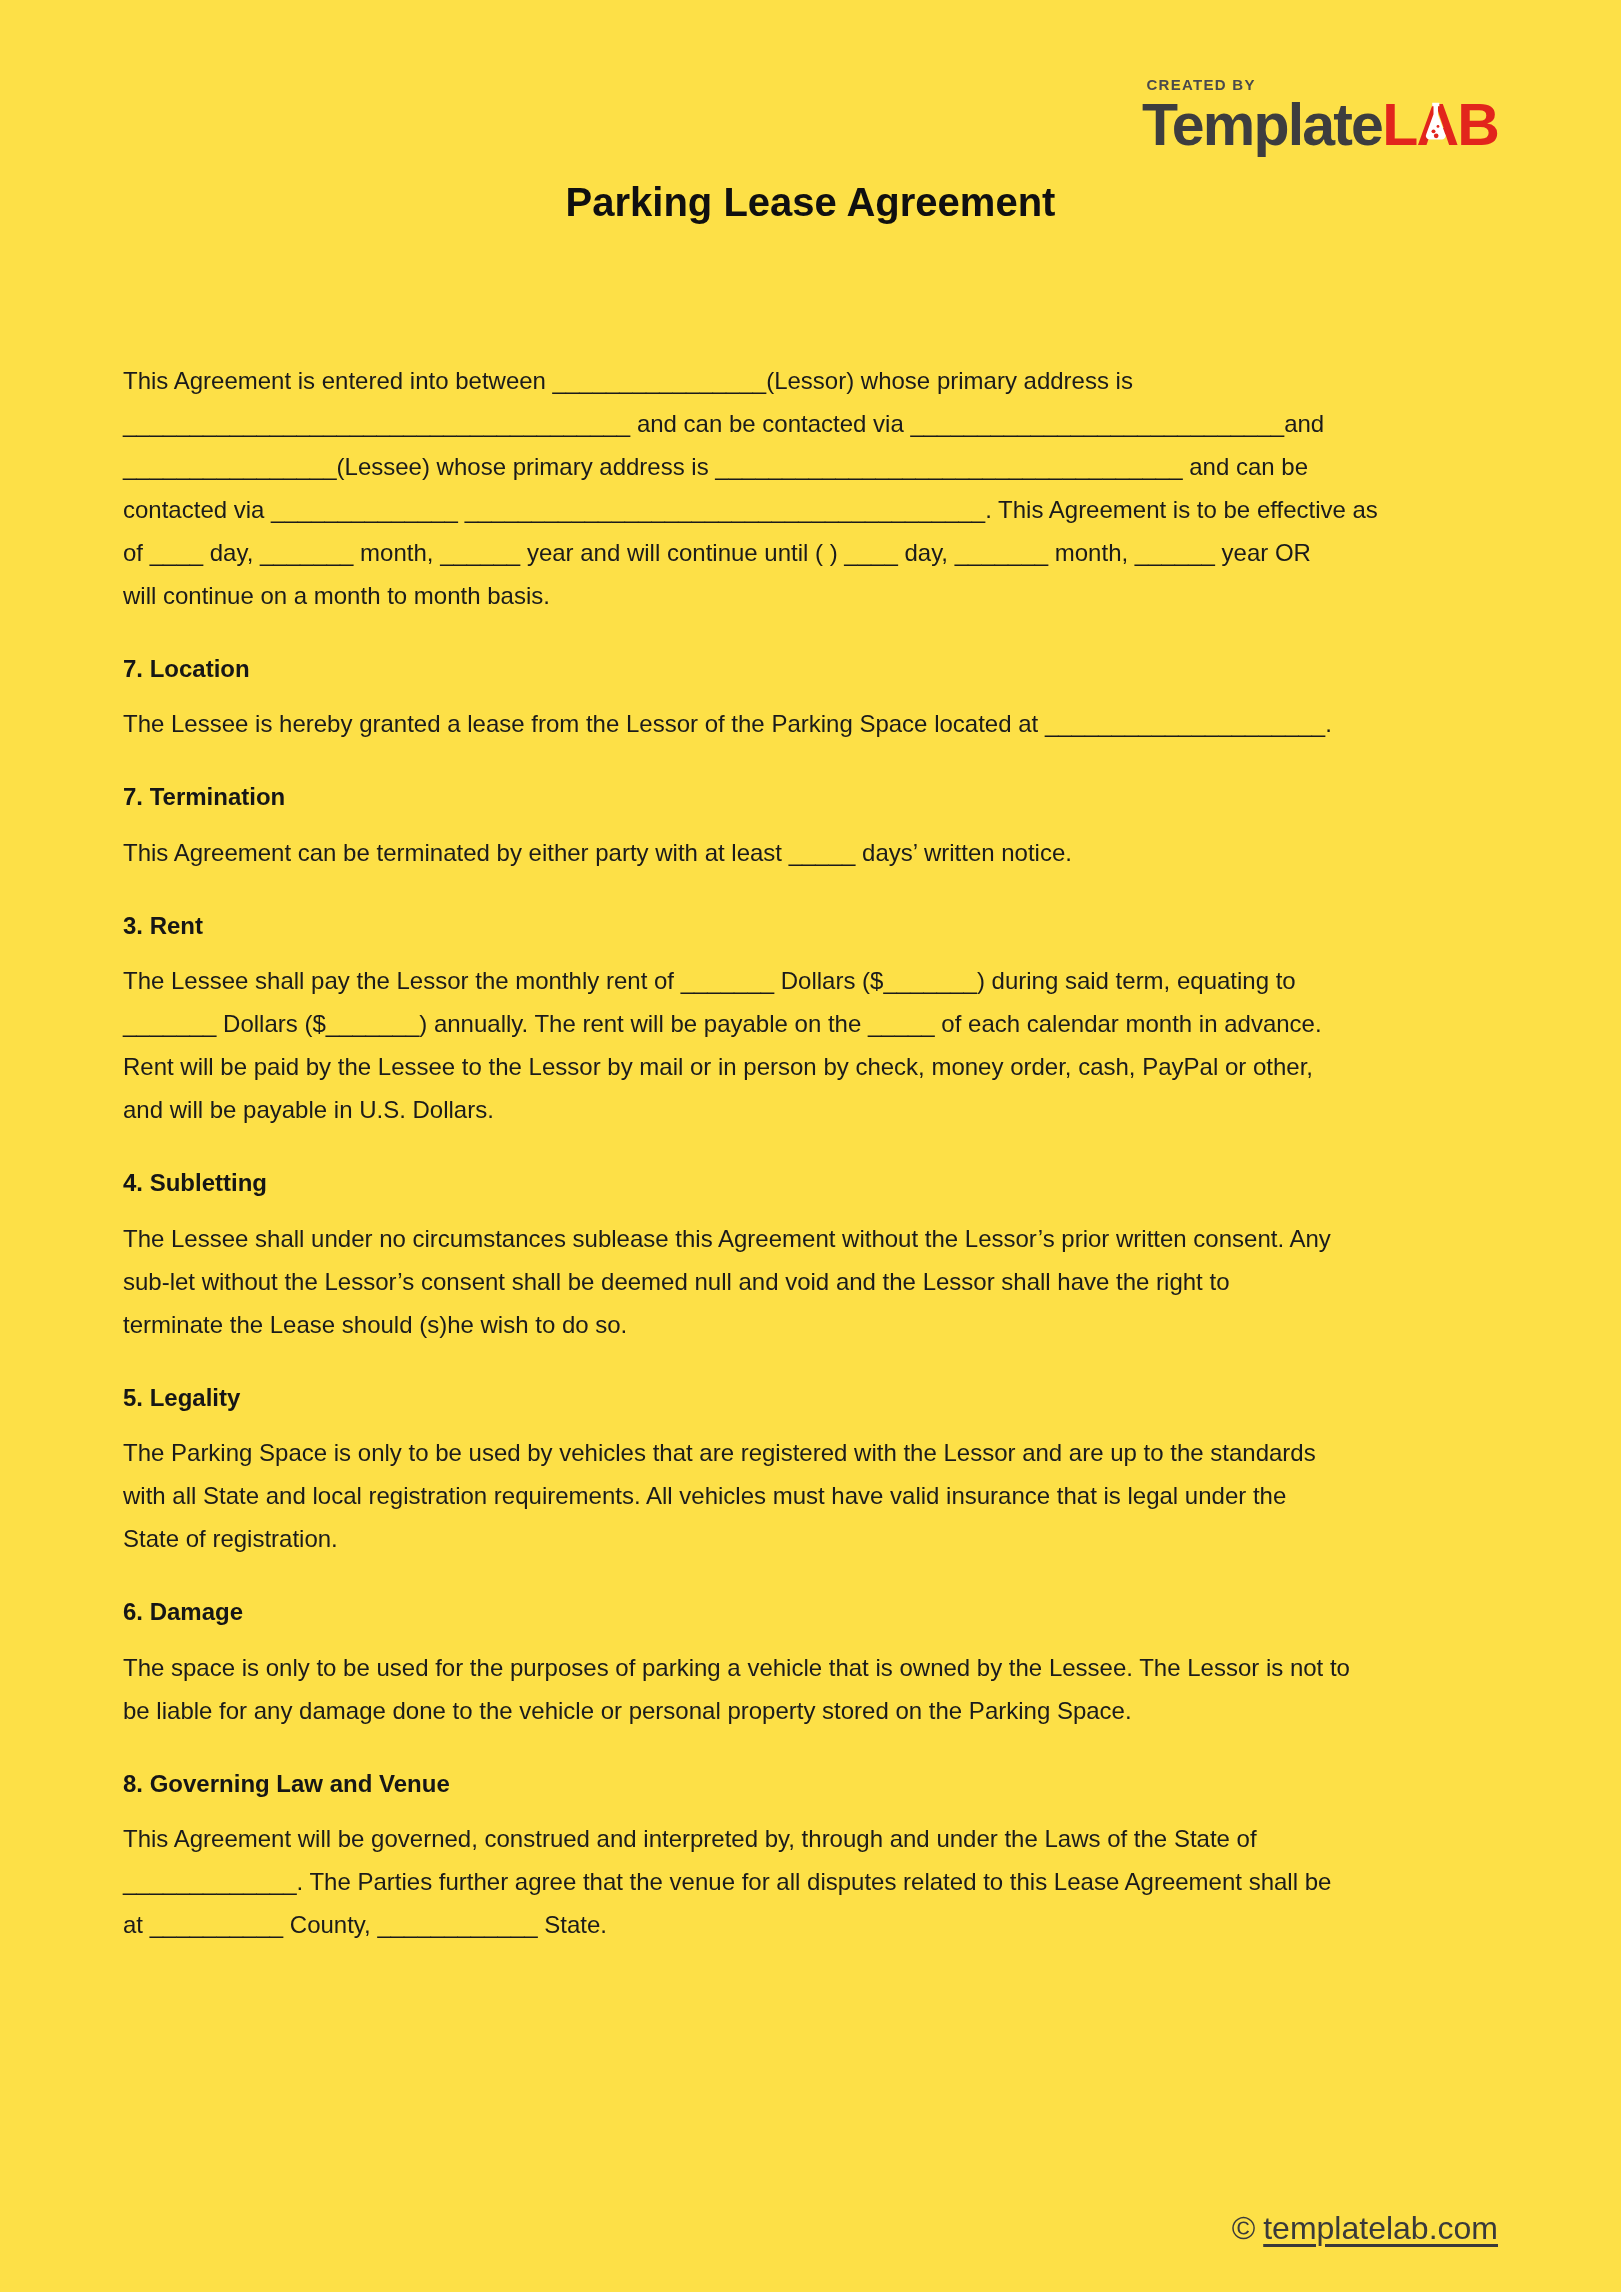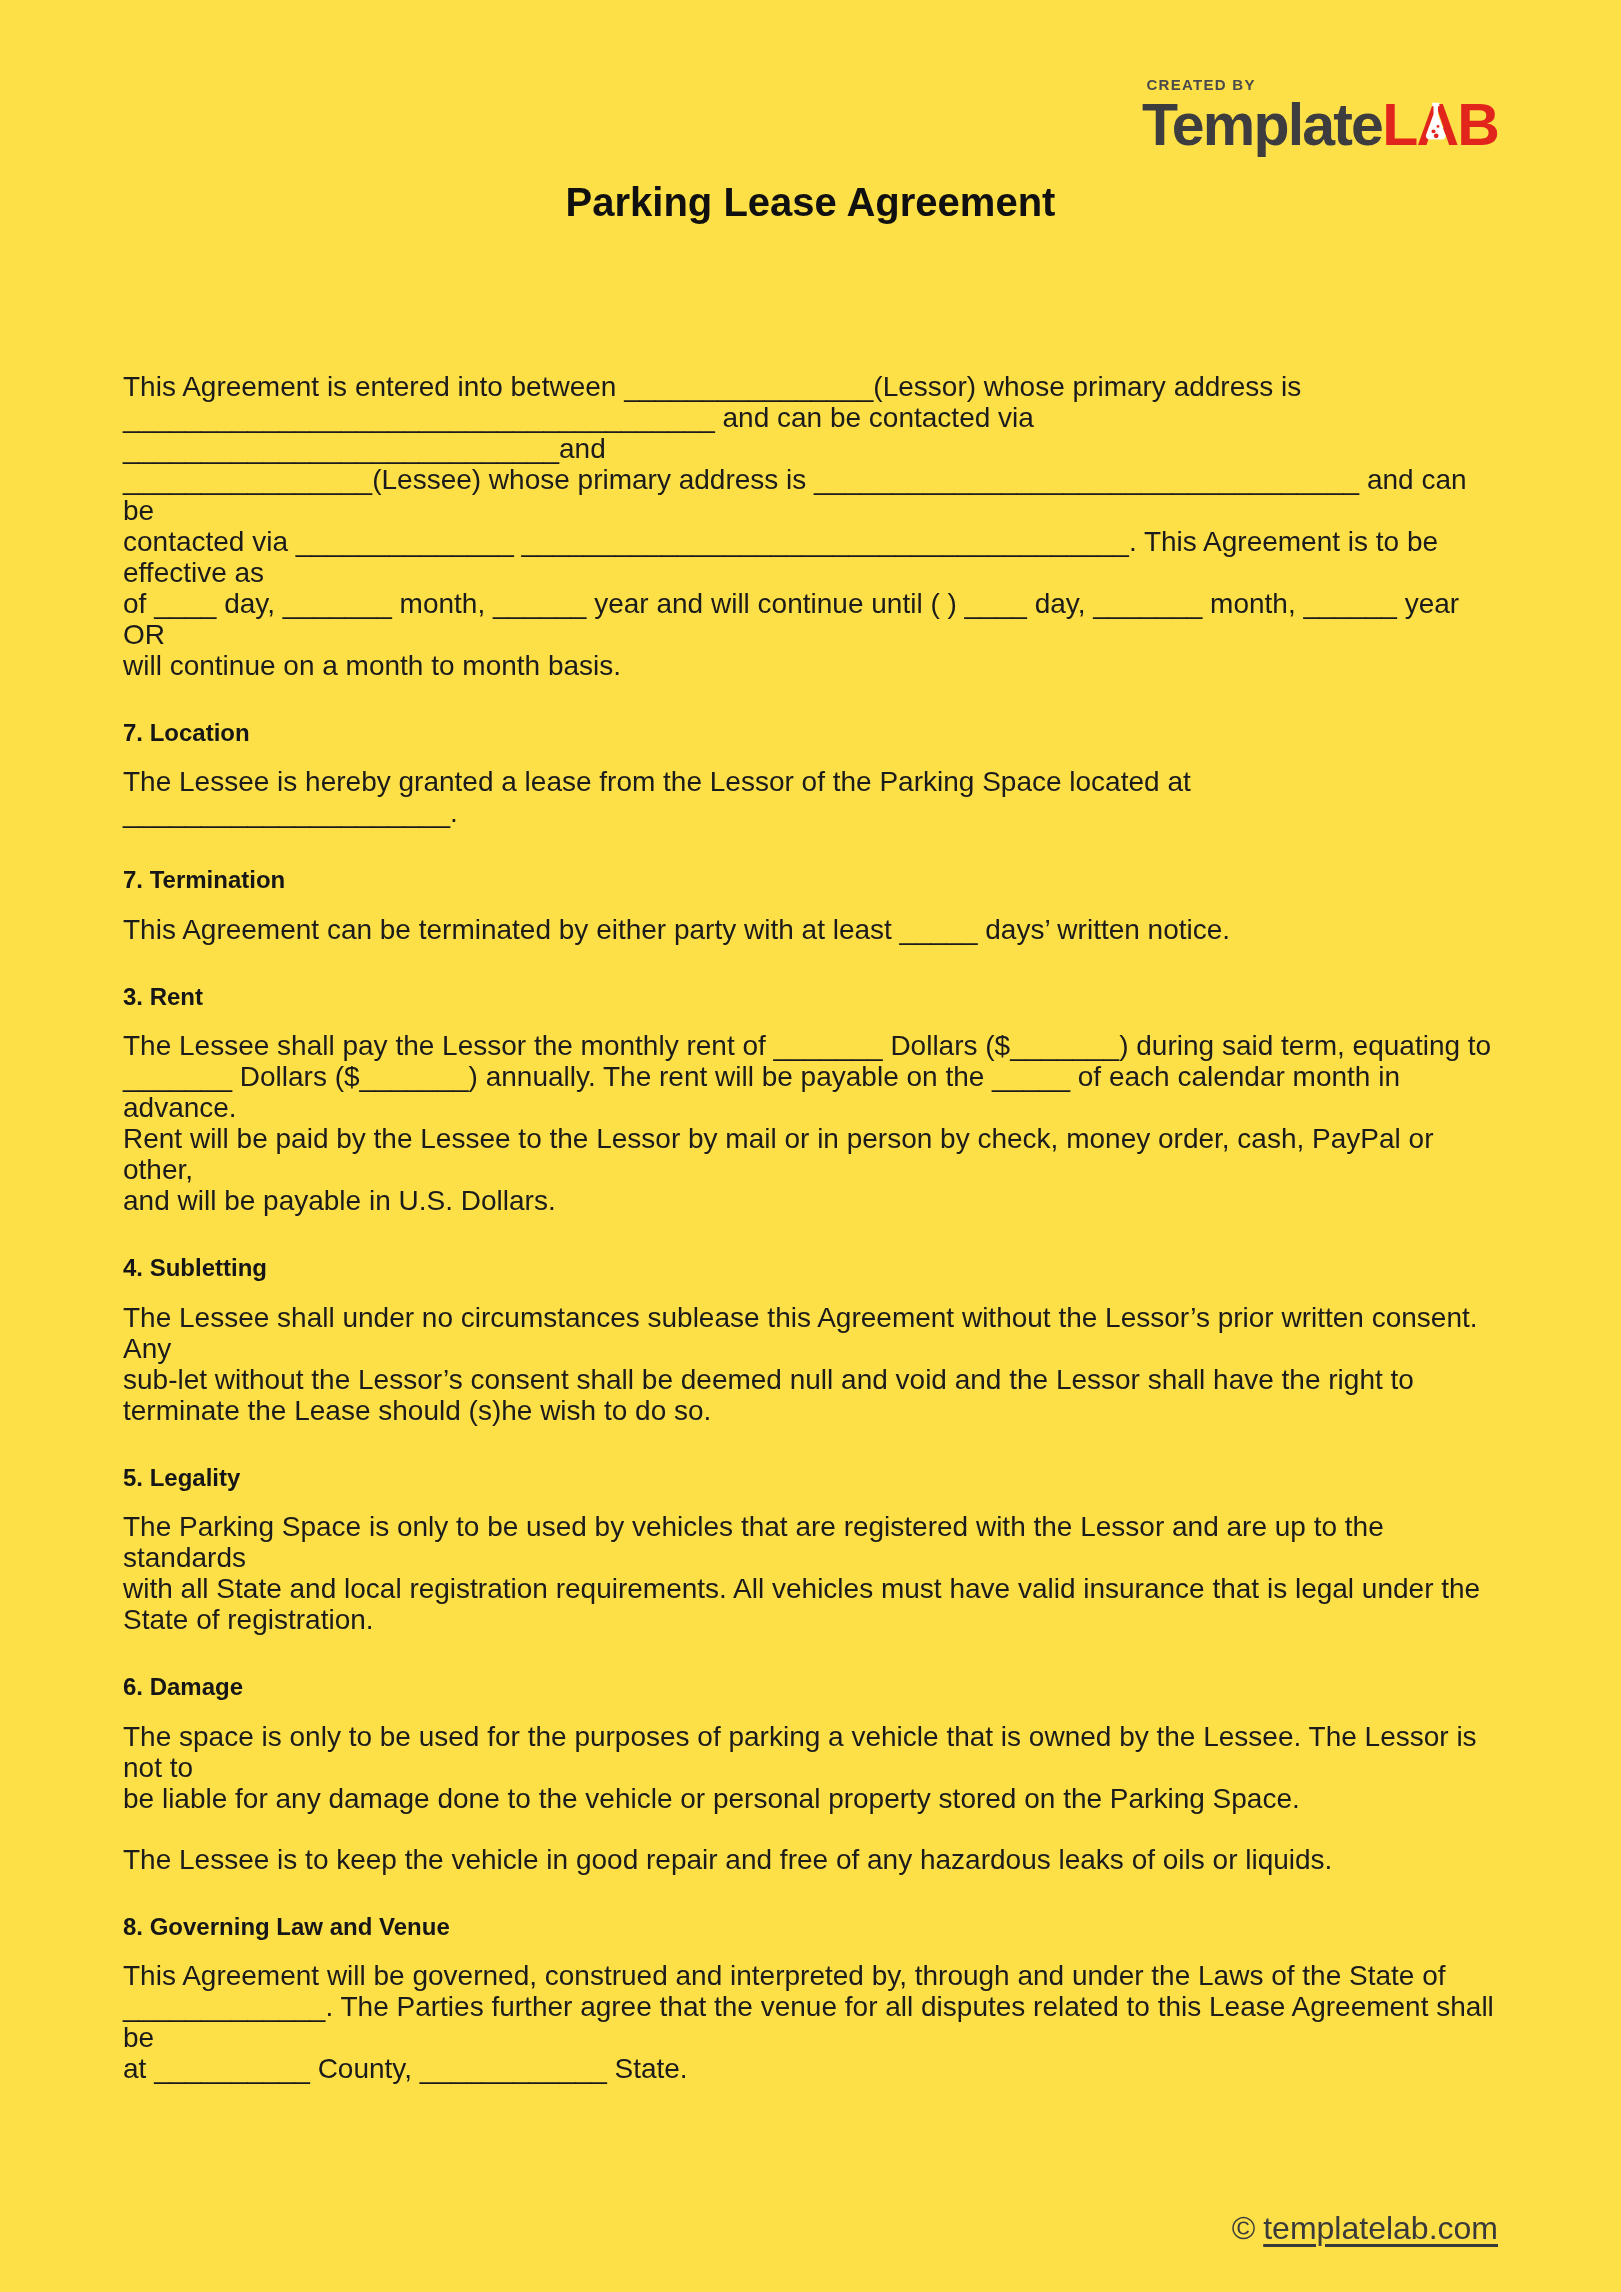--- a/index.html
+++ b/index.html
@@ -29,22 +29,22 @@
 
   
   .title {
     font-weight: 700; font-size: 40px; line-height: 1.2;
     text-align: center; margin: 23px 0 0 0; color: #101010;
   }
 
   
   .content { margin-top: 133px; }
   .body {
-    font-size: 28px; line-height: 31px;
-    margin: 12px 0 30px 0;
+    font-size: 24px; line-height: 43px;
+    margin: 0 0 30px 0;
     white-space: pre-line;
   }
   .sect {
     font-size: 24px; line-height: 43px; font-weight: 700;
     margin: 0 0 12.5px 0; color: #161616;
   }
 
   
   .footer {
     margin-top: auto; align-self: flex-end;
@@ -110,21 +110,20 @@
 State of registration.</p>
     </section>
 
     <section>
       <h2 class="sect">6. Damage</h2>
       <p class="body">The space is only to be used for the purposes of parking a vehicle that is owned by the Lessee. The Lessor is not to
 be liable for any damage done to the vehicle or personal property stored on the Parking Space.</p>
     </section>
 
     <section>
-      <p class="body">The Lessee is to keep the vehicle in good repair and free of any hazardous leaks of oils or liquids.</p>
     </section>
 
     <section>
       <h2 class="sect">8. Governing Law and Venue</h2>
       <p class="body">This Agreement will be governed, construed and interpreted by, through and under the Laws of the State of
 _____________. The Parties further agree that the venue for all disputes related to this Lease Agreement shall be
 at __________ County, ____________ State.</p>
     </section>
 
   </div>

